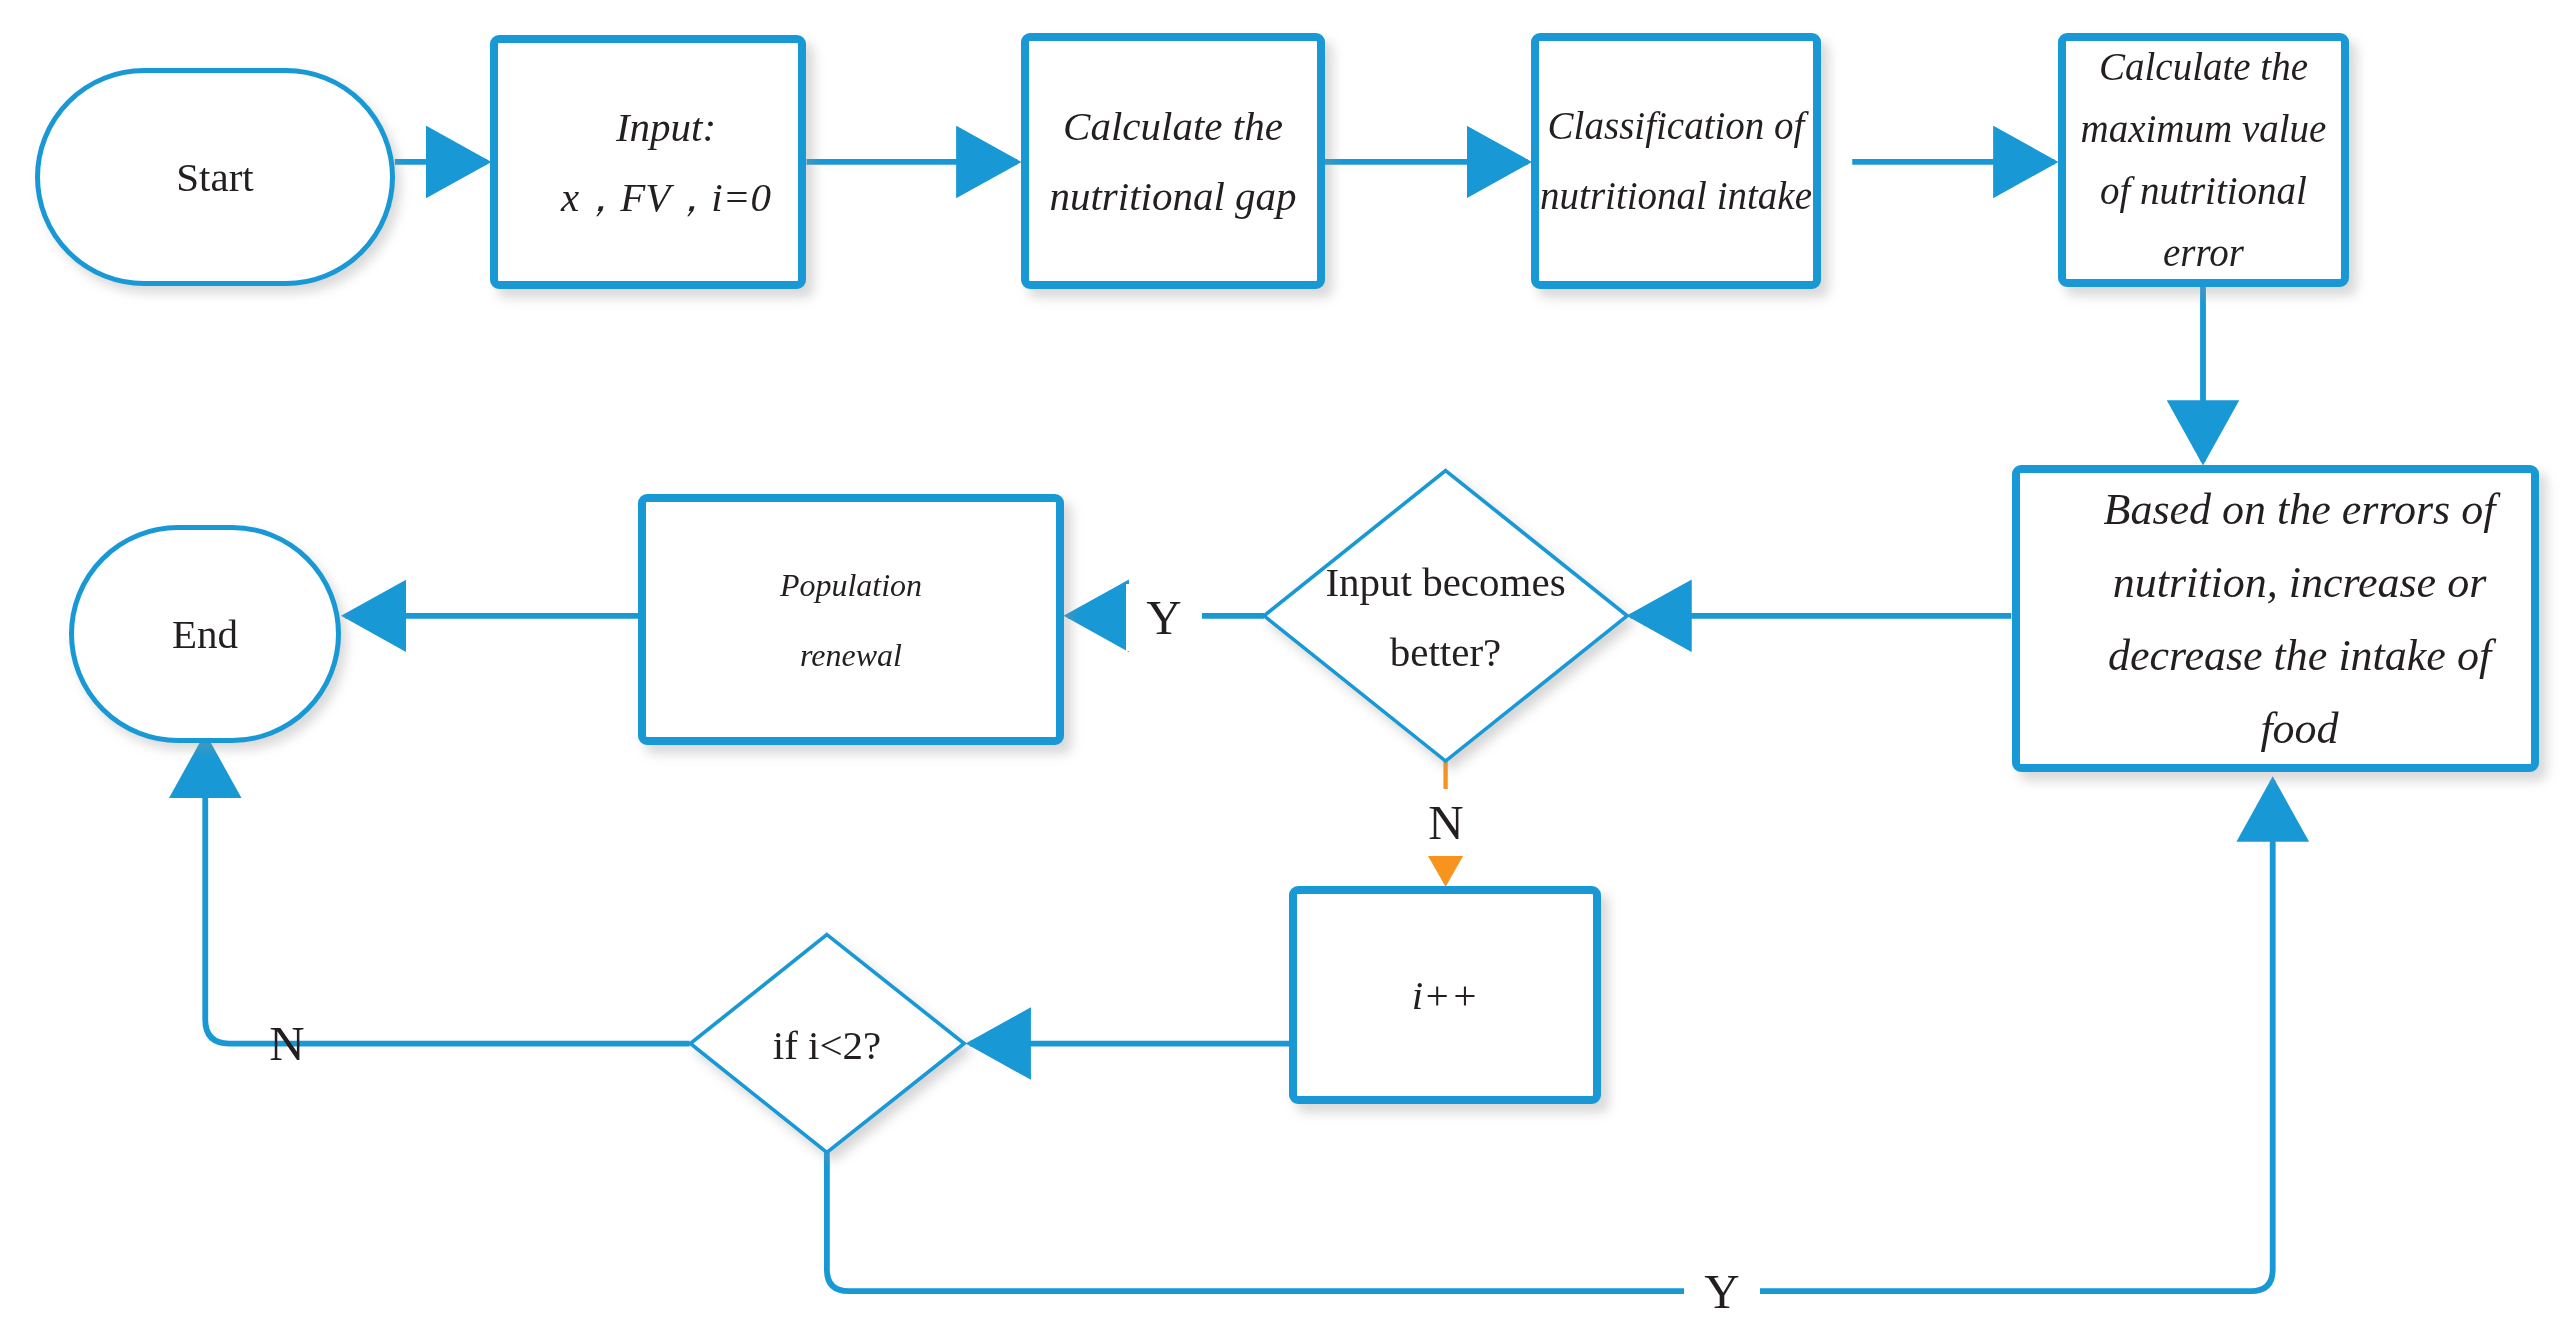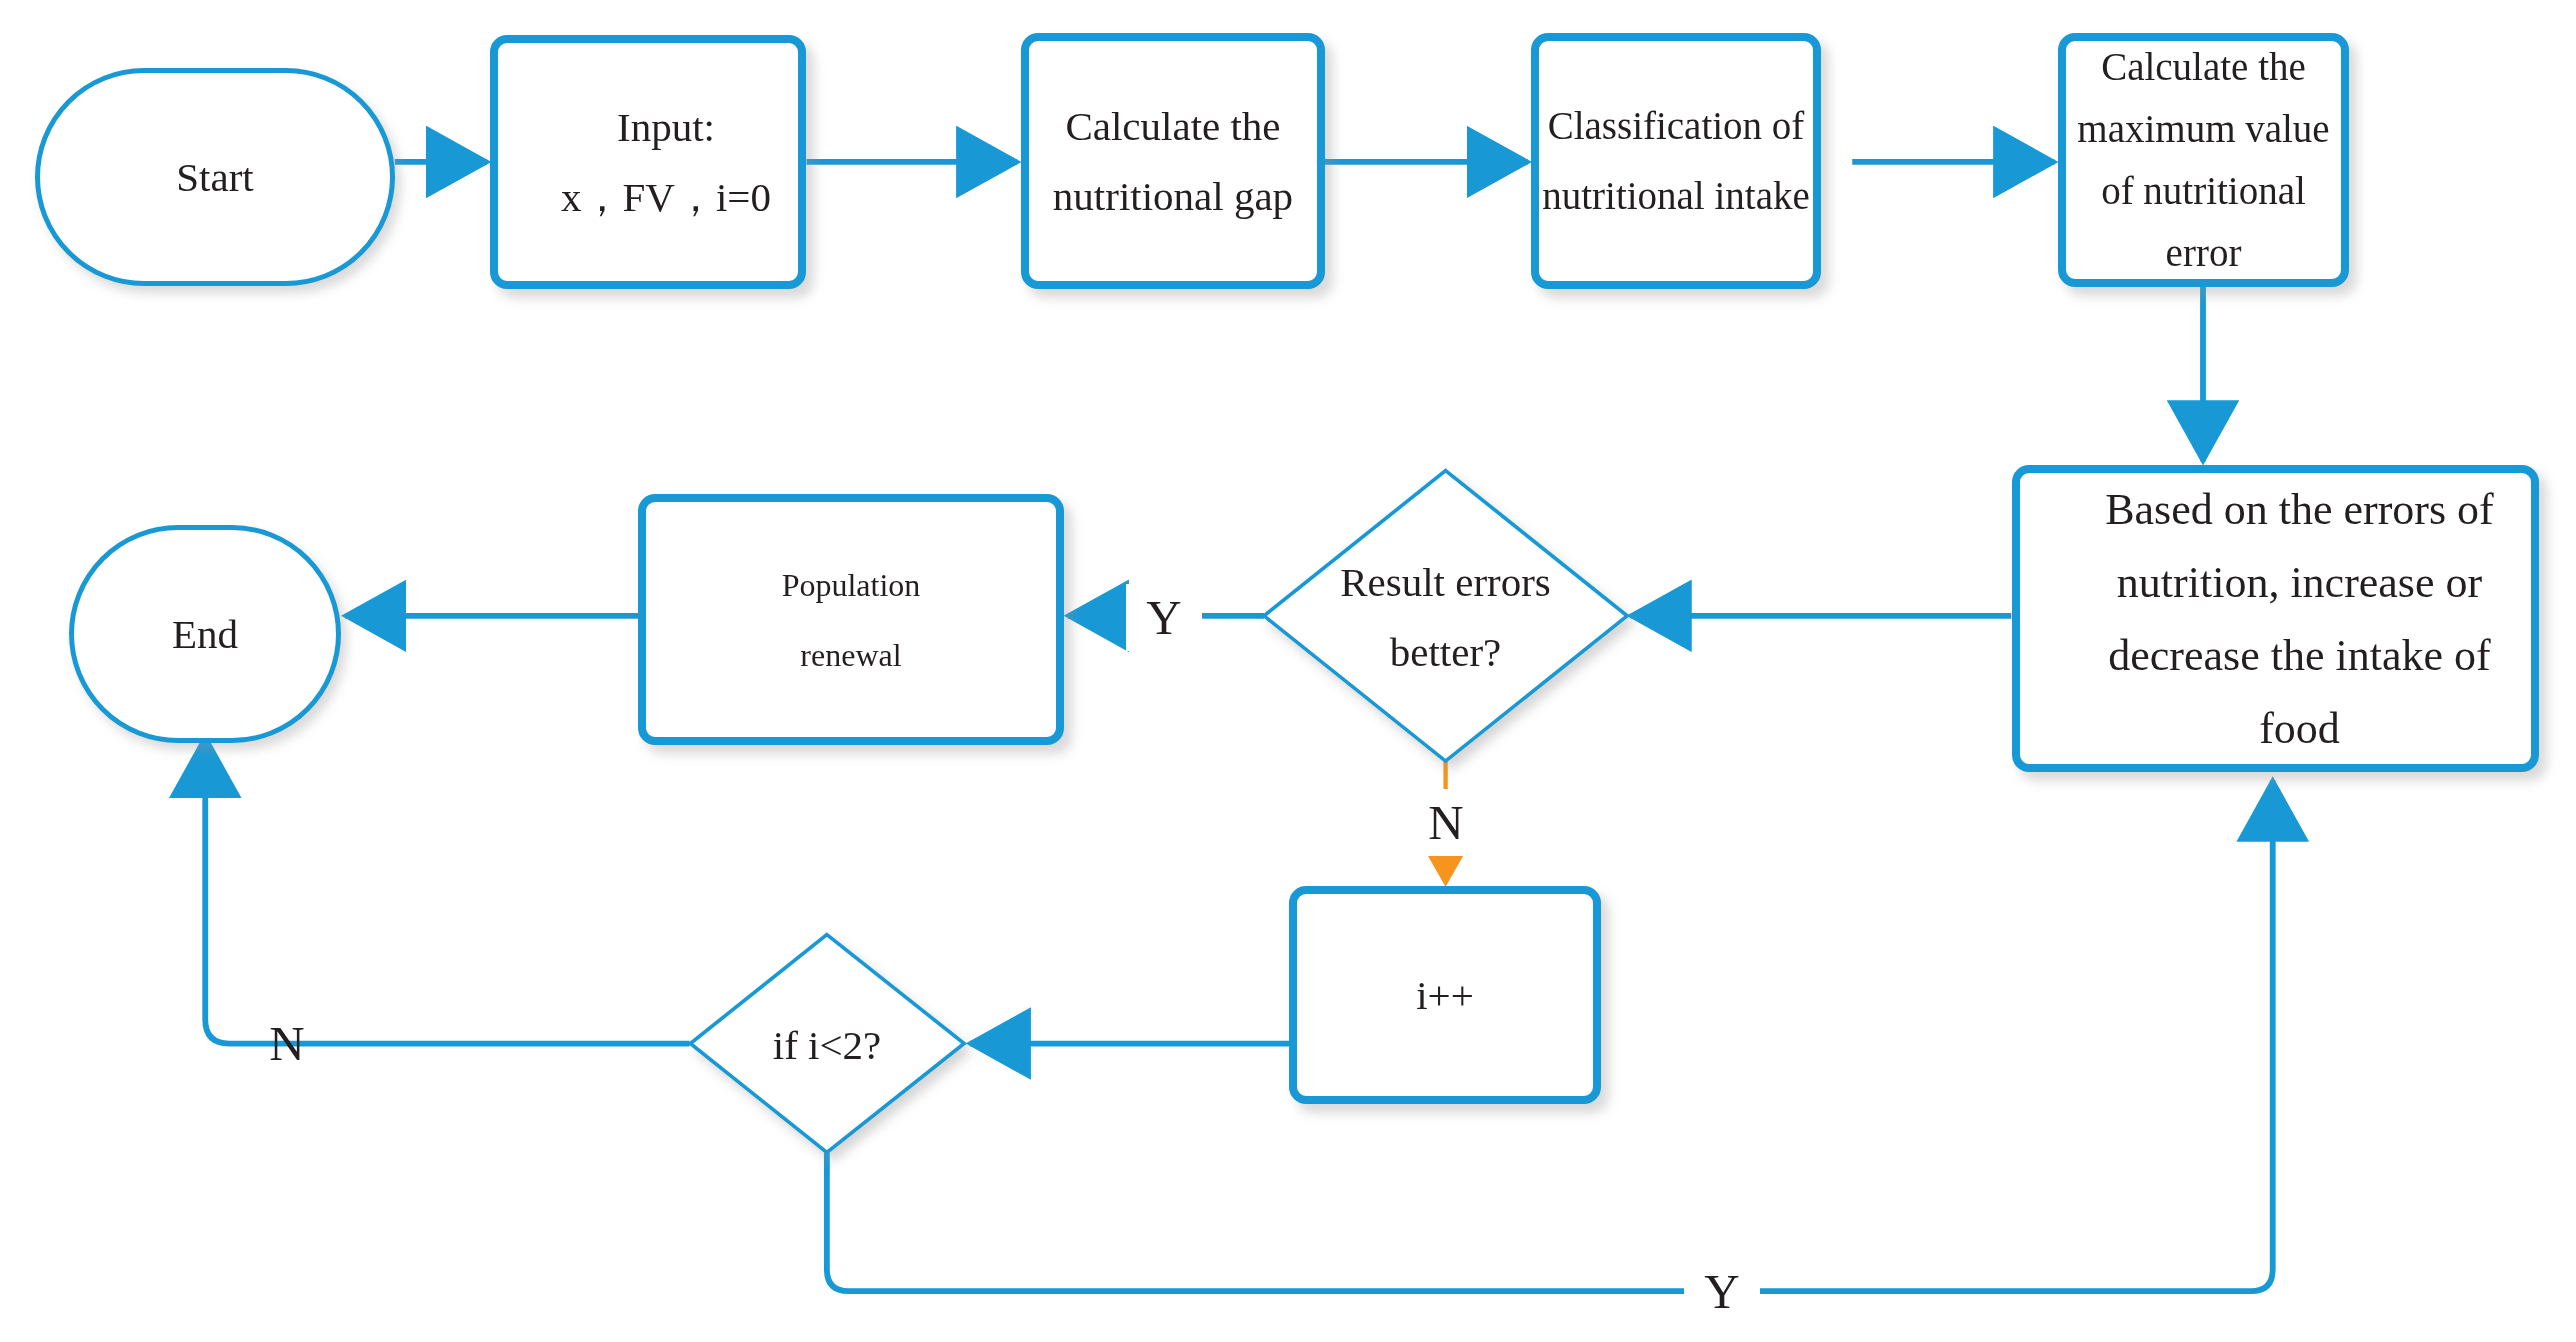--- a/index.html
+++ b/index.html
@@ -2,22 +2,22 @@
 <html style="font-size:11.6px"><head>
 <meta charset="utf-8">
 <style>
   html,body{margin:0;padding:0;background:#ffffff;}
   #canvas{position:relative;width:2576px;height:1342px;background:#ffffff;overflow:hidden;
           font-family:"Liberation Serif","DejaVu Serif",serif;color:#231f20;}
   #wires{position:absolute;left:0;top:0;width:2576px;height:1342px;}
   .node{position:absolute;display:flex;align-items:center;justify-content:center;
         text-align:center;white-space:pre-line;background:#ffffff;box-sizing:border-box;
         font-size:41px;line-height:70px;}
-  .rect{border:8.7px solid #1899d6;border-radius:17px;
-        box-shadow:7.3px 8.7px 10.2px rgba(150,150,150,0.35);}
+  .rect{border:8.7px solid #1899d6;border-radius:9px;
+        box-shadow:7.3px 8.7px 10.2px rgba(150,150,150,0.35);font-style:italic;}
   .stadium{border:5.8px solid #1899d6;border-radius:109px;
         box-shadow:5.8px 7.3px 10.2px rgba(150,150,150,0.35);margin-top:15px;}
   .diamond-label{position:absolute;display:flex;align-items:center;justify-content:center;
         text-align:center;white-space:pre-line;background:transparent;font-size:41px;line-height:70px;}
   .edge-label{position:absolute;display:flex;align-items:center;justify-content:center;
         font-size:49px;line-height:49px;}
   .edge-label.gap{background:#ffffff;}
   .shadowed{filter:drop-shadow(8px 10px 8px rgba(150,150,150,0.40));}
 </style>
 </head>
@@ -78,21 +78,21 @@
 decrease the intake of
 food</span></div>
 
   <div class="node rect" style="left:638px;top:494px;width:426px;height:251px;font-size:32px;"><span>Population
 renewal</span></div>
 
   <div class="node rect" style="left:1289px;top:886px;width:312px;height:218px;"><span>i++</span></div>
 
   <div class="node stadium" style="left:69px;top:510px;width:272px;height:218px;"><span>End</span></div>
 
-  <div class="diamond-label" style="left:1264px;top:551px;width:363px;height:131px;"><span style="white-space:pre-line">Result errors
+  <div class="diamond-label" style="left:1264px;top:551px;width:363px;height:131px;"><span style="white-space:pre-line">Input becomes
 better?</span></div>
 
   <div class="diamond-label" style="left:690px;top:1008px;width:274px;height:73px;"><span>if i&lt;2?</span></div>
 
   <div class="edge-label gap" style="left:1126px;top:584px;width:76px;height:67px;">
       <span>Y</span>
     </div>
 
   <div class="edge-label gap" style="left:1408px;top:789px;width:76px;height:67px;">
       <span>N</span>

